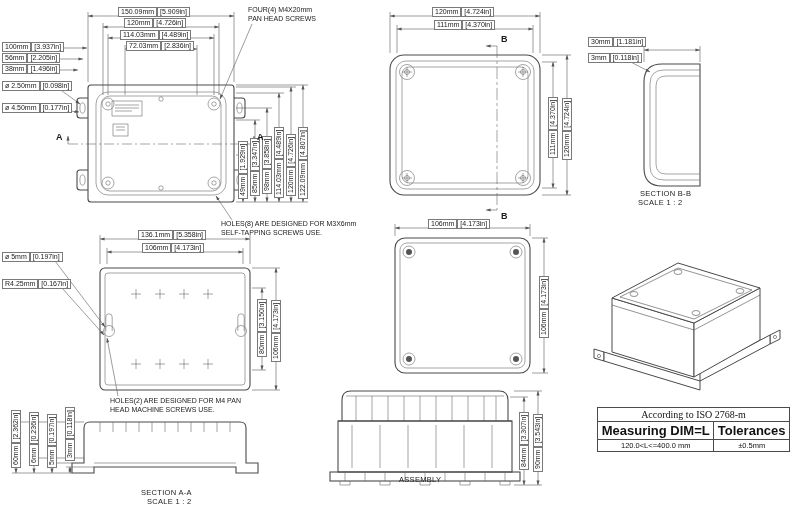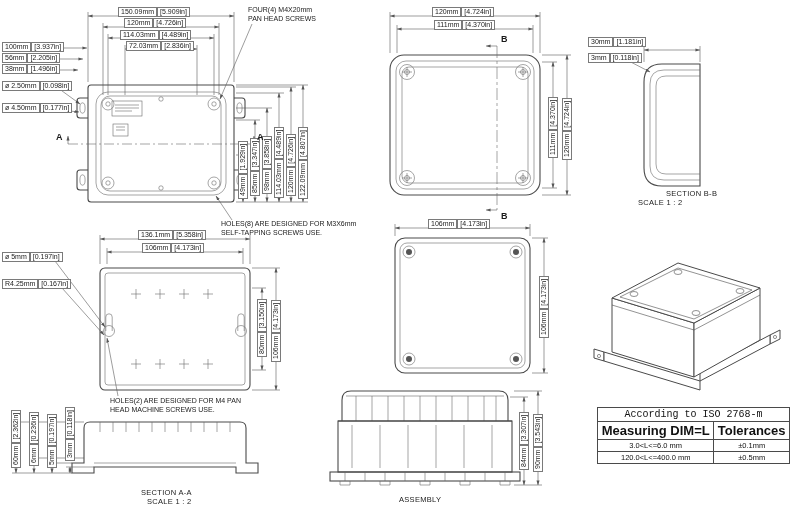--- a/index.html
+++ b/index.html
@@ -12,21 +12,21 @@
   .dim  { stroke:#5a5a5a; stroke-width:0.6; fill:none; }
   .lbl { position:absolute; display:flex; font-size:7px; line-height:8px; white-space:nowrap; color:#1a1a1a; }
   .lbl .bx { border:1px solid #7a7a7a; background:#fff; padding:0 2px; }
   .rot { transform:rotate(-90deg); transform-origin:0 0; }
   .note { position:absolute; font-size:7px; line-height:8.5px; white-space:nowrap; color:#1a1a1a; }
   .cap { position:absolute; font-size:7.5px; letter-spacing:0.3px; white-space:nowrap; color:#1a1a1a; }
   .ltr { position:absolute; font-size:9px; font-weight:bold; color:#1a1a1a; }
   .tol-table { position:absolute; left:597px; top:407px; width:193px; border-collapse:collapse;
                font-size:7.5px; color:#111; background:#fff; }
   .tol-table th, .tol-table td { border:1px solid #4a4a4a; padding:1px 3px; text-align:center; }
-  .tol-title { font-family:Liberation Mono, monospace; font-size:10px; font-weight:normal; }
+  .tol-title { font-family:Liberation Serif, serif; font-size:10px; font-weight:normal; }
   .tol-head { font-size:13px; }
 </style>
 </head>
 <body>
 
 <div class="sheet">
 
 <svg width="800" height="523" viewBox="0 0 800 523">
   <defs>
     <marker id="arr" viewBox="0 0 10 10" refX="9.5" refY="5" markerWidth="8" markerHeight="8" orient="auto-start-reverse">
@@ -349,21 +349,21 @@
 <div class="ltr" style="left:501px;top:211px">B</div>
 
 <div class="lbl" style="left:588px;top:37px">
       <span class="bx">30mm</span>
       <span class="bx">[1.181in]</span>
     </div>
 <div class="lbl" style="left:588px;top:53px">
       <span class="bx">3mm</span>
       <span class="bx">[0.118in]</span>
     </div>
-<div class="cap" style="left:666px;top:189px">SECTION  B-B</div>
+<div class="cap" style="left:640px;top:189px">SECTION  B-B</div>
 <div class="cap" style="left:638px;top:198px">SCALE 1 : 2</div>
 
 <div class="lbl" style="left:138px;top:230px">
       <span class="bx">136.1mm</span>
       <span class="bx">[5.358in]</span>
     </div>
 <div class="lbl" style="left:142px;top:243px">
       <span class="bx">106mm</span>
       <span class="bx">[4.173in]</span>
     </div>
@@ -413,35 +413,31 @@
 <div class="cap" style="left:147px;top:497px">SCALE  1 : 2</div>
 
 <div class="lbl rot" style="left:519px;top:470px">
       <span class="bx">84mm</span>
       <span class="bx">[3.307in]</span>
     </div>
 <div class="lbl rot" style="left:533px;top:472px">
       <span class="bx">90mm</span>
       <span class="bx">[3.543in]</span>
     </div>
-<div class="cap" style="left:399px;top:495px">ASSEMBLY</div>
+<div class="cap" style="left:399px;top:475px">ASSEMBLY</div>
 
 <table class="tol-table">
   <tbody>
         <tr>
           <th class="tol-title" colspan="2">According to ISO 2768-m</th>
         </tr>
   <tr>
     <th class="tol-head">Measuring  DIM=L</th>
     <th class="tol-head">Tolerances</th>
   </tr>
   <tr>
-          <td>3.0&lt;L&lt;=6.0 mm</td>
-          <td>±0.1mm</td>
-        </tr>
-  <tr>
           <td>120.0&lt;L&lt;=400.0 mm</td>
           <td>±0.5mm</td>
         </tr>
 </tbody>
     </table>
 
 </div>
 
 </body></html>

